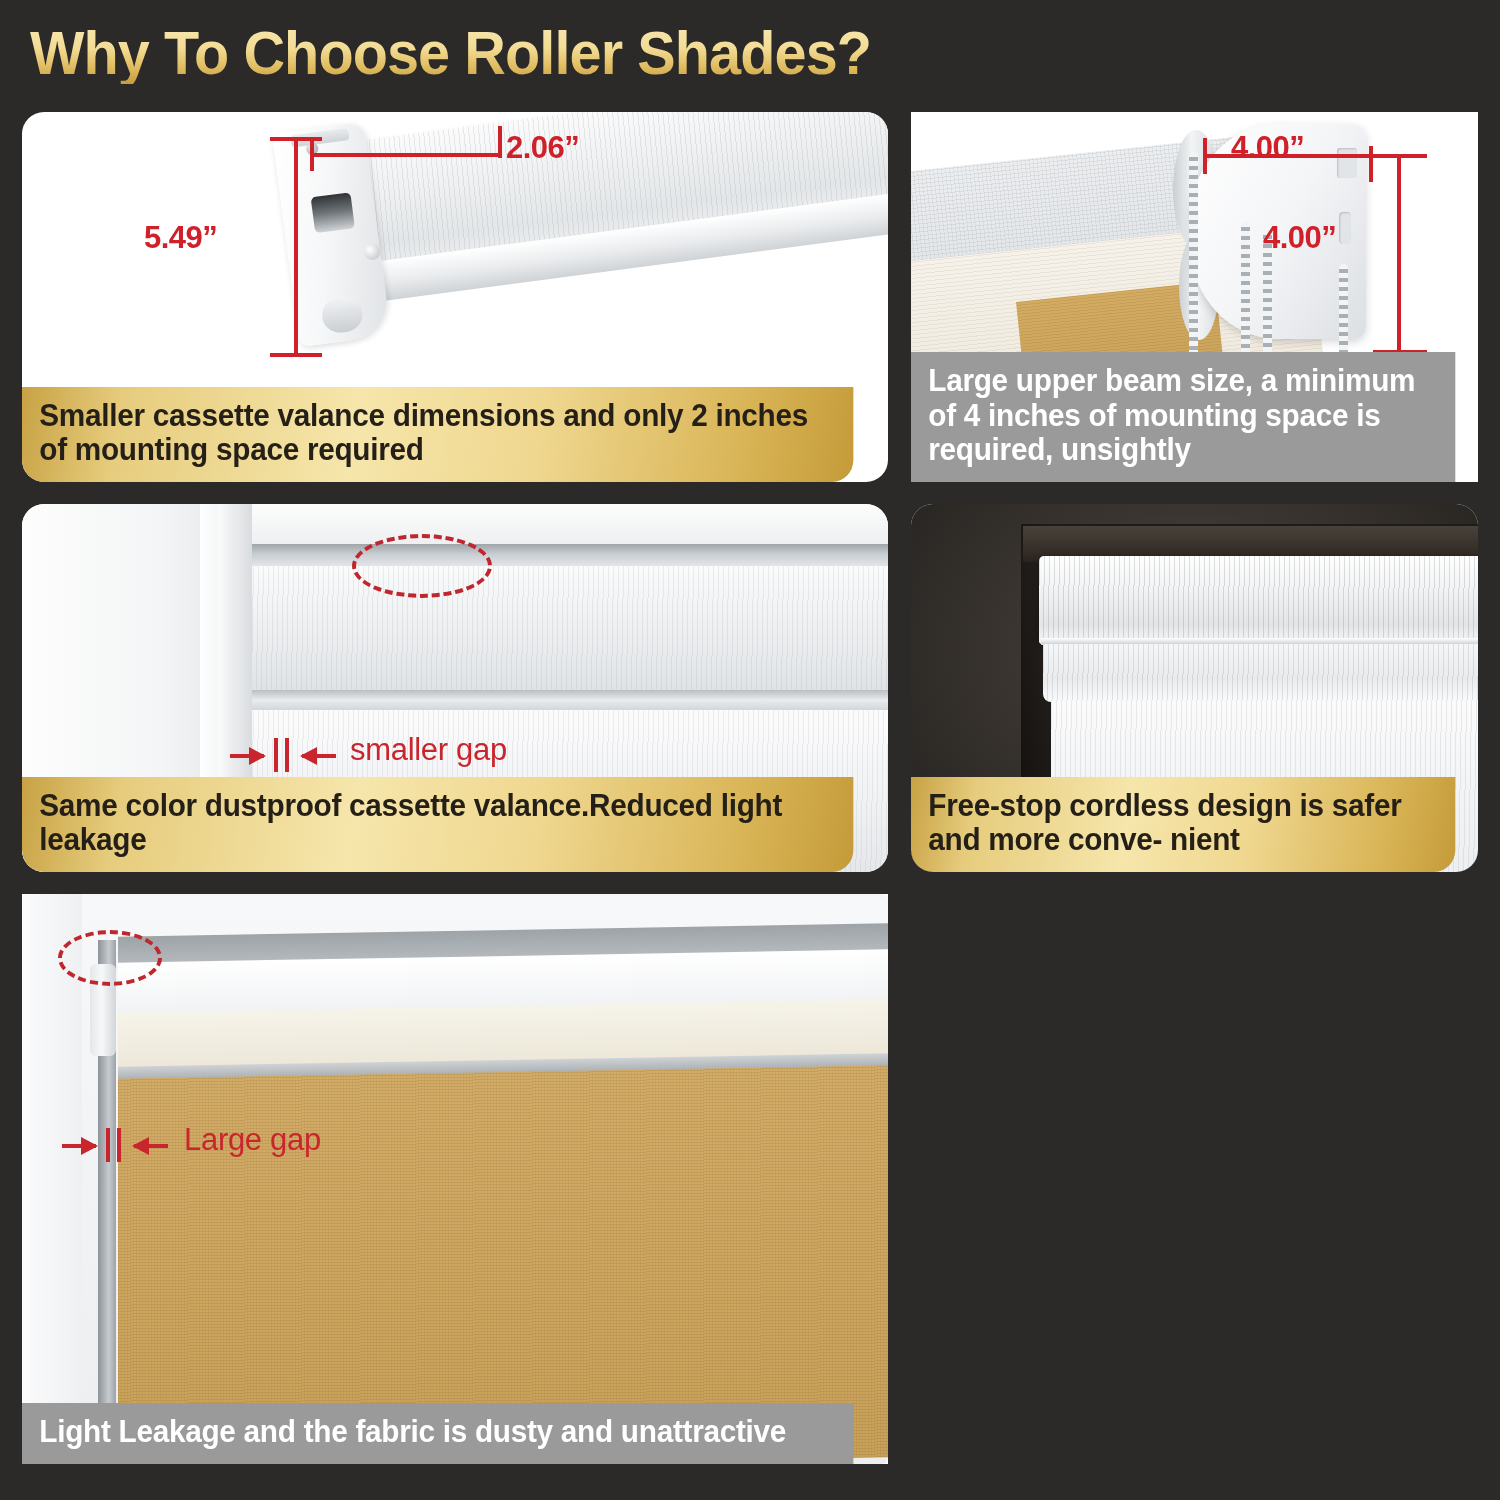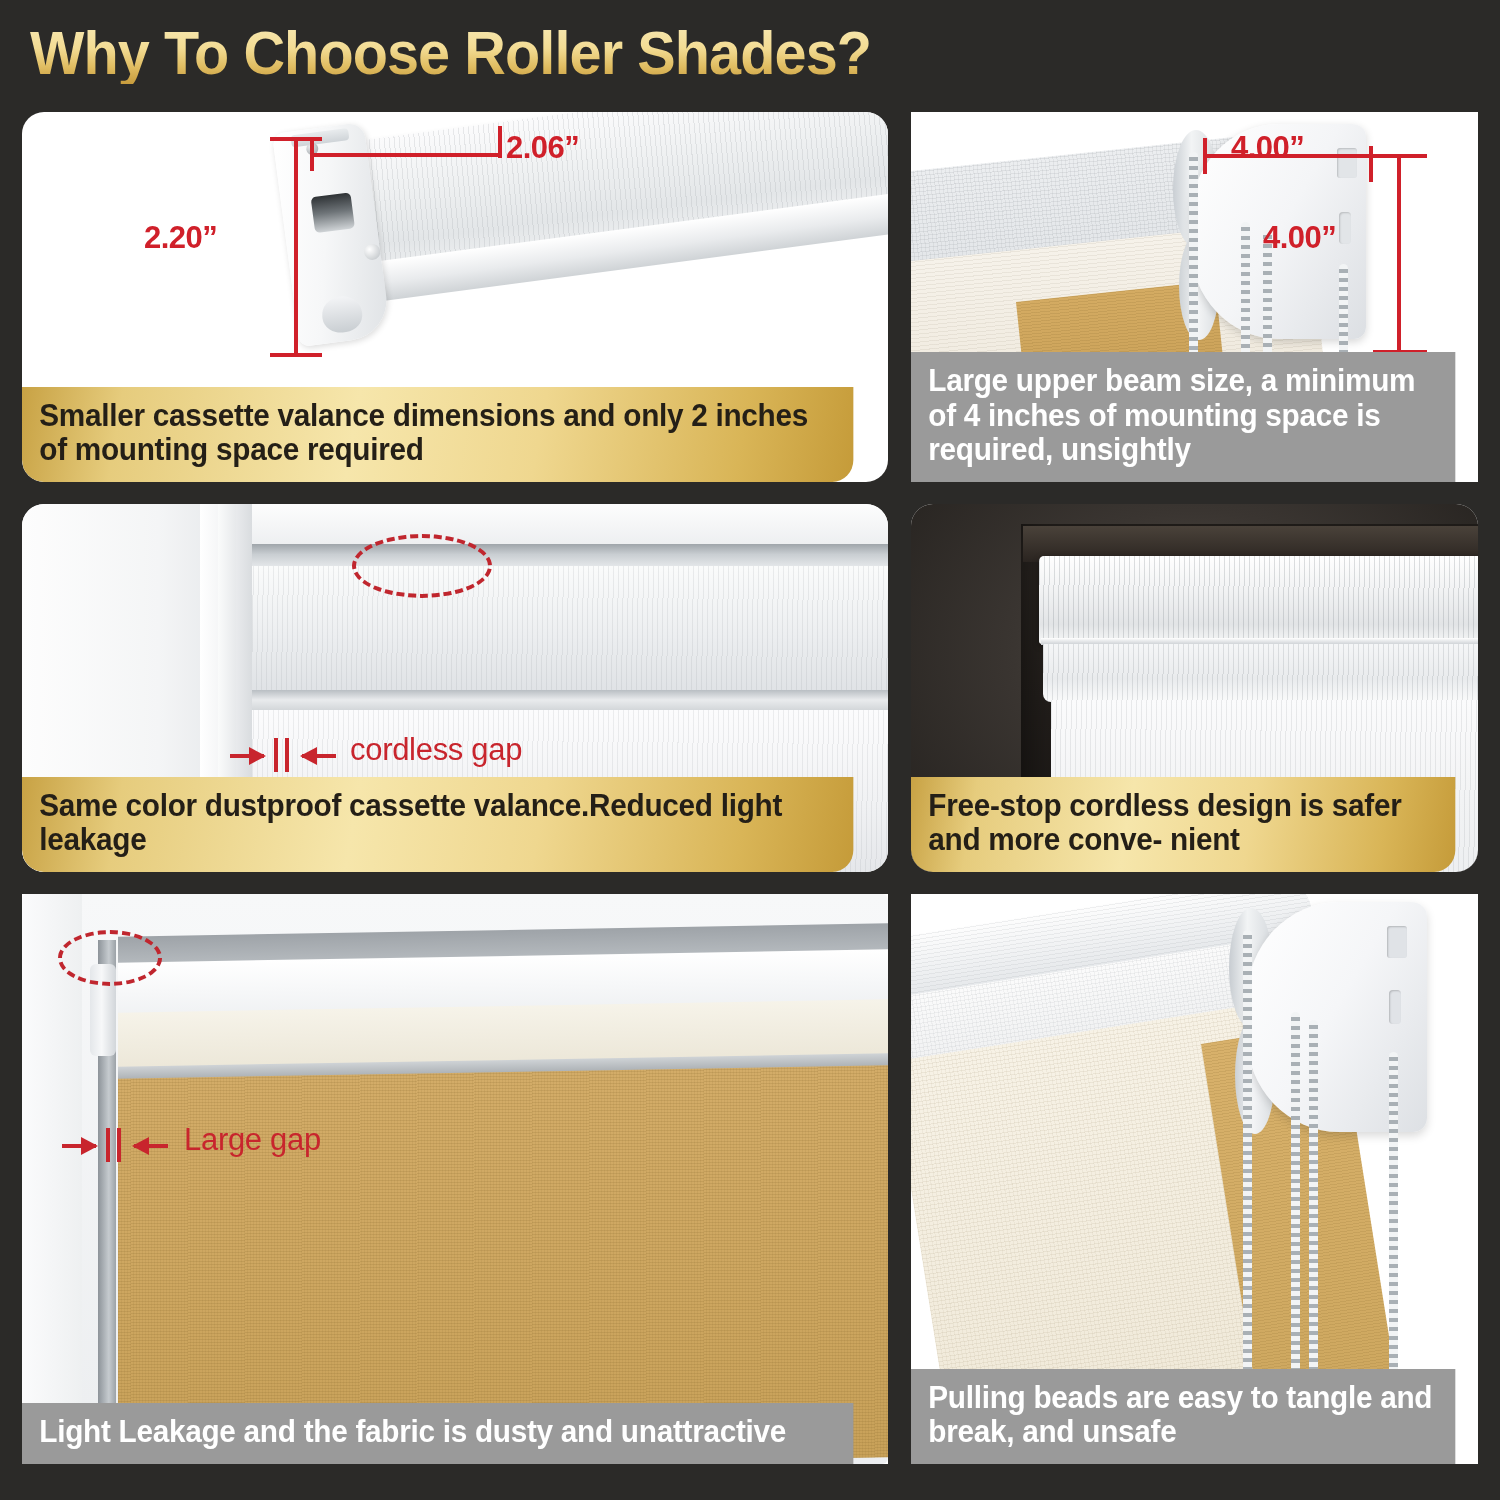--- a/index.html
+++ b/index.html
@@ -421,21 +421,21 @@
           </div>
         </div>
       </div>
       <div class="dimline" id="p1-h-line"></div>
       <div class="dimline" id="p1-h-t1"></div>
       <div class="dimline" id="p1-h-t2"></div>
       <div class="dimline" id="p1-v-line"></div>
       <div class="dimline" id="p1-v-t1"></div>
       <div class="dimline" id="p1-v-t2"></div>
       <div class="dimtxt" id="p1-txt-h">2.06”</div>
-      <div class="dimtxt" id="p1-txt-v">2.20”</div>
+      <div class="dimtxt" id="p1-txt-v">5.49”</div>
     </div>
     <div class="caption gold">Smaller cassette valance dimensions and only 2 inches of mounting space required</div>
   </div>
 
   <div class="panel bad">
     <div class="stage">
       <div class="p2-fabric-top"></div>
       <div class="p2-fabric-mid"></div>
       <div class="p2-fabric-tan"></div>
       <div class="p2-roll"></div>
@@ -473,21 +473,21 @@
       <div class="p3-edge"></div>
       <div class="p3-frame"></div>
       <div class="p3-frame2"></div>
       <div class="ellipse-dash" id="p3-ellipse"></div>
       <div class="gap-arrow-left" id="p3-ga-l"></div>
       <div class="gapbars" id="p3-gbars">
         <i style="left:0"></i>
           <i style="left:11px"></i>
       </div>
       <div class="gap-arrow-right" id="p3-ga-r"></div>
-      <div class="gaptxt" id="p3-gaptxt">cordless gap</div>
+      <div class="gaptxt" id="p3-gaptxt">smaller gap</div>
     </div>
     <div class="caption gold">Same color dustproof cassette valance.Reduced light leakage</div>
   </div>
 
   <div class="panel good">
     <div class="stage">
       <div class="p5-room"></div>
       <div class="p5-recess"></div>
       <div class="p5-lintel"></div>
       <div class="p5-win">
@@ -527,36 +527,14 @@
       <div class="gapbars" id="p4-gbars">
         <i style="left:0"></i>
           <i style="left:11px"></i>
       </div>
       <div class="gap-arrow-right" id="p4-ga-r"></div>
       <div class="gaptxt" id="p4-gaptxt">Large gap</div>
     </div>
     <div class="caption gray">Light Leakage and the fabric is dusty and unattractive</div>
   </div>
 
-  <div class="panel bad">
-    <div class="stage">
-      <div class="p6-bg"></div>
-      <div class="p6-roll"></div>
-      <div class="p6-fabwhite"></div>
-      <div class="p6-fabcream"></div>
-      <div class="p6-tan"></div>
-      <div class="p6-roller1"></div>
-      <div class="p6-roller2"></div>
-      <div class="p6-bracket">
-        
-        
-      </div>
-      <div class="p6-h1"></div>
-      <div class="p6-h2"></div>
-      <div class="bead" id="p6-bead1"></div>
-      <div class="bead" id="p6-bead2"></div>
-      <div class="bead" id="p6-bead3"></div>
-      <div class="bead" id="p6-bead4"></div>
-    </div>
-    <div class="caption gray">Pulling beads are easy to tangle and break, and unsafe</div>
-  </div>
 
 </div>
 
 </body></html>

